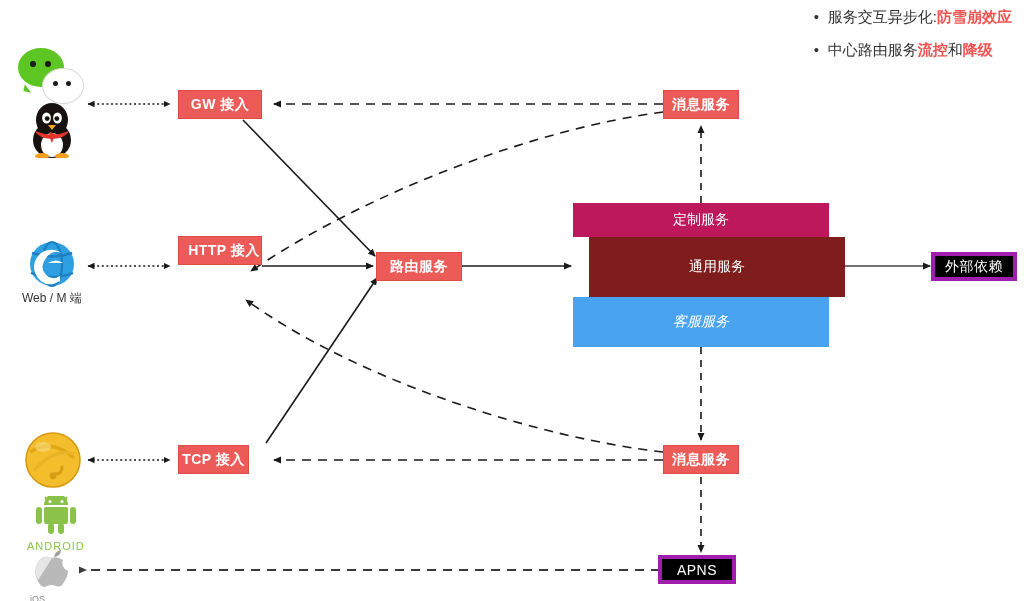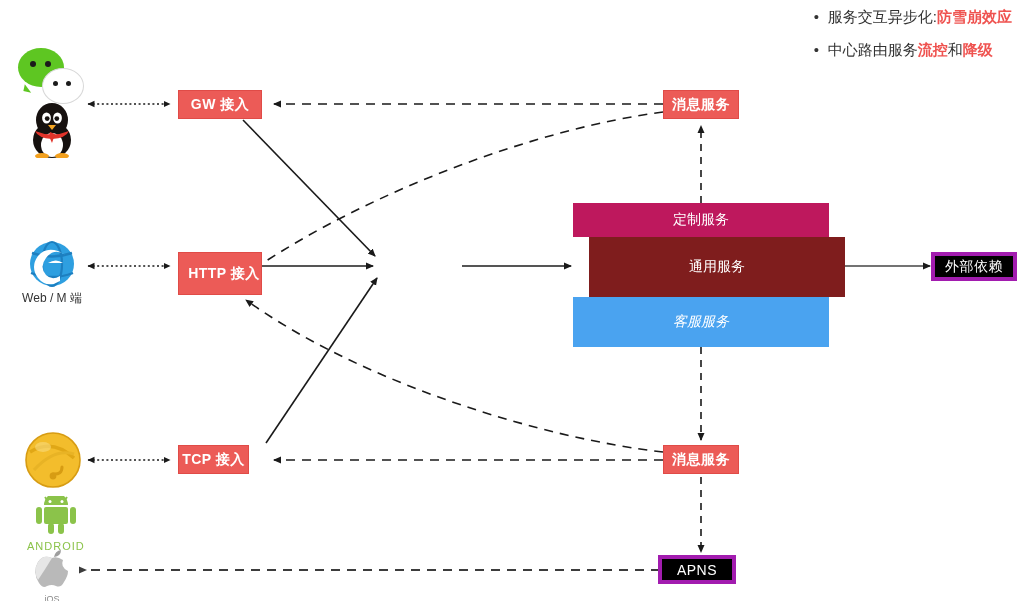--- a/index.html
+++ b/index.html
@@ -86,21 +86,20 @@
     font-size: 15px;
     color: #333333;
     line-height: 1;
   }
   .hl { color: #ef5350; font-weight: bold; }
 
   
   .client {
     position: absolute;
     z-index: 4;
-    text-align: center;
   }
   .client-caption {
     font-size: 12px;
     color: #333333;
     margin-top: 2px;
     white-space: nowrap;
   }
 
   
   .wechat { position: relative; width: 66px; height: 56px; margin: 0 auto; }
@@ -289,24 +288,25 @@
     <svg class="icon-wrap" width="44" height="42" viewBox="0 0 44 42">
       <path d="M22,8 q-9,-4 -14,4 q-6,10 1,21 q4,6 8,3 q5,-2 9,0 q5,2 8,-4 q4,-6 4,-11 q-8,-4 -5,-11 q-6,-4 -11,-2 z" fill="#b9b9b9"></path>
       <path d="M22,8 q-9,-4 -14,4 q-5,9 0,18 q8,-12 14,-22 z" fill="#e6e6e6"></path>
       <path d="M24,7 q1,-6 7,-7 q0,6 -7,7 z" fill="#9e9e9e"></path>
     </svg>
     <div class="client-caption" style="font-size:9px; color:#8a8a8a;">iOS</div>
   </div>
 
   <div class="node red" style="left:178px; top:90px; width:84px; height:29px;">GW 接入</div>
 
-  <div class="node red" style="left:178px; top:252px; width:84px; height:43px;padding-left:8px;">HTTP 接入</div>
+  <div class="node red" style="left:178px; top:236px; width:84px; height:29px;padding-left:8px;">HTTP 接入</div>
 
   <div class="node red" style="left:178px; top:445px; width:71px; height:29px;">TCP 接入</div>
 
+  <div class="node red" style="left:376px; top:252px; width:86px; height:29px;">路由服务</div>
 
   <div class="node red" style="left:663px; top:90px; width:76px; height:29px;">消息服务</div>
 
   <div class="node red" style="left:663px; top:445px; width:76px; height:29px;">消息服务</div>
 
   <div class="node gray" style="left:931px; top:252px; width:86px; height:29px;">外部依赖</div>
 
   <div class="node gray" style="left:658px; top:555px; width:78px; height:29px;">APNS</div>
 
   <div style="position:absolute; left:573px; top:203px; width:256px; height:144px;">

